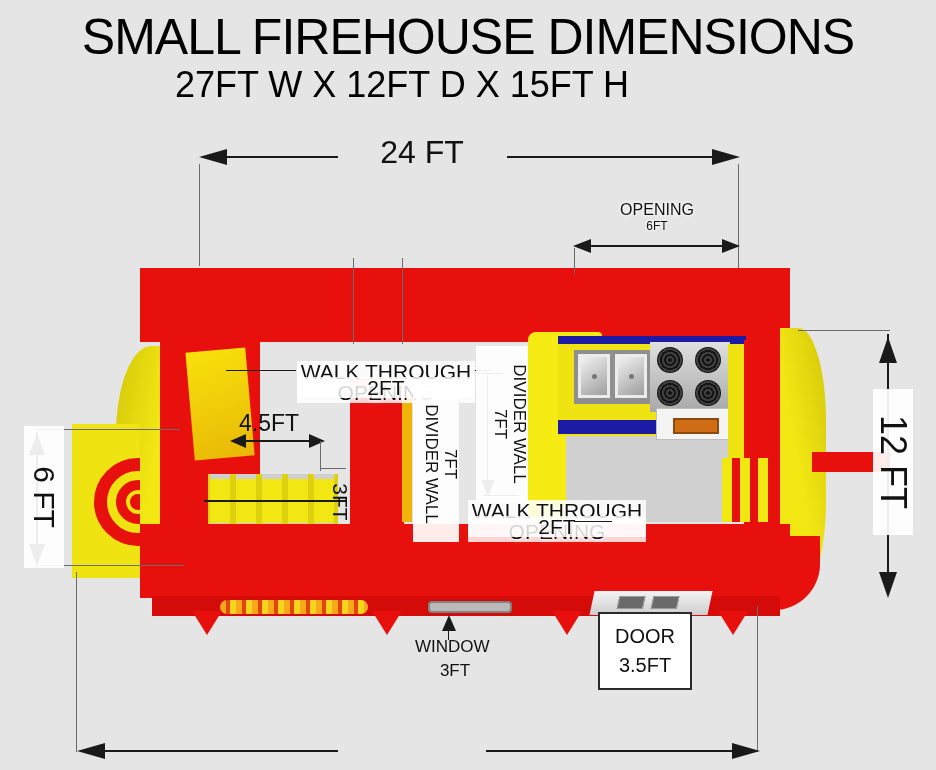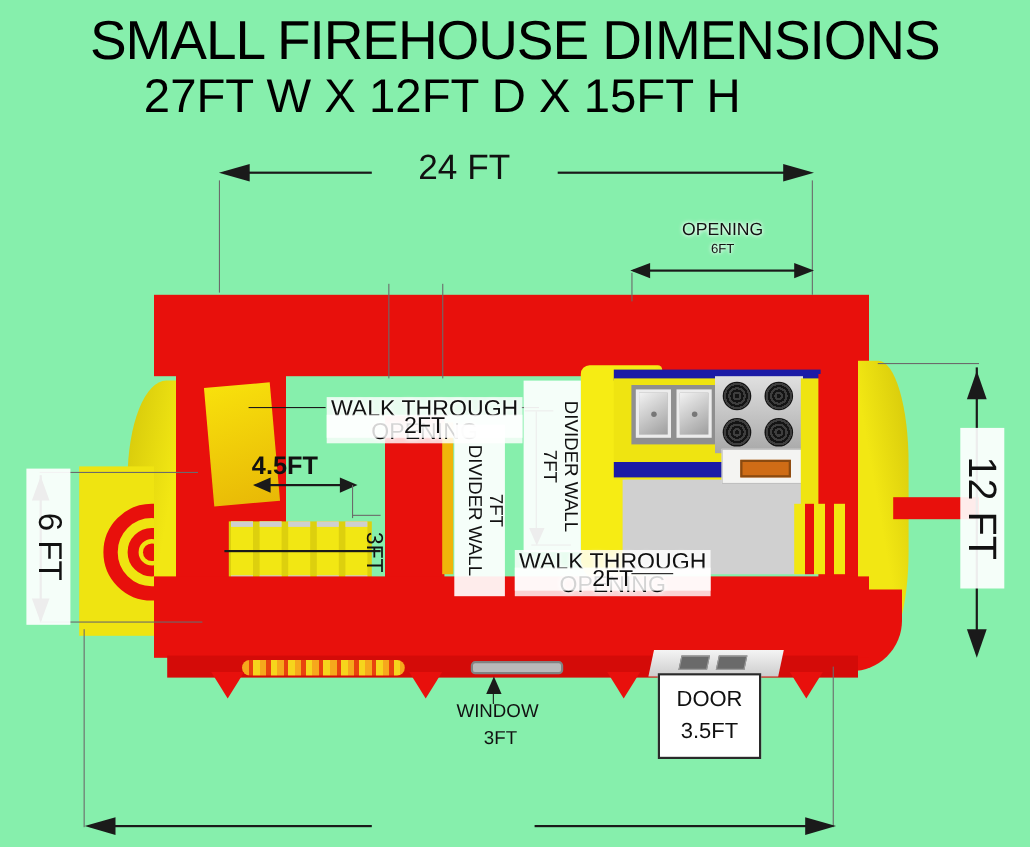--- a/index.html
+++ b/index.html
@@ -1,21 +1,21 @@
 <!DOCTYPE html>
 <html style="--red: #e8100c; --yellow: #efe411; --blue: #1b1ba6; --ink: #1a1a1a;"><head>
 <meta charset="utf-8">
 <style>
   html,body{margin:0;padding:0;background:#fff;}
-  #canvas{position:relative;width:936px;height:770px;background:#86efac;overflow:hidden;
+  #canvas{position:relative;width:936px;height:770px;background:#e5e5e5;overflow:hidden;
           font-family:"Liberation Sans", sans-serif;color:#111;}
   .abs{position:absolute;}
   
   .title{width:936px;text-align:center;font-size:50px;letter-spacing:-1px;font-weight:400;color:#000;}
-  .subtitle{width:804px;text-align:center;font-size:43px;letter-spacing:0;font-weight:400;color:#000;}
+  .subtitle{width:804px;text-align:center;font-size:36px;letter-spacing:0;font-weight:400;color:#000;}
   .dimbig{font-size:32px;text-align:center;color:#111;}
   .dimmed{font-size:23px;text-align:center;color:#111;}
   .lbl{font-size:21px;text-align:center;color:#111;line-height:1.0;
        background:rgba(255,255,255,.82);text-shadow:0 0 3px #fff,0 0 5px #fff;}
   .lbl17{font-size:17px;text-align:center;color:#111;line-height:1.1;}
   .rot{transform:rotate(90deg);transform-origin:center center;text-align:center;}
   .whitebg{background:rgba(255,255,255,.92);}
   
   .hline{background:#1a1a1a;height:2px;}
   .vline{background:#1a1a1a;width:2px;}
@@ -145,21 +145,21 @@
   <div class="abs tri" style="left:74px;top:743px;border-right:28px solid #1a1a1a;border-top-width:8px;border-bottom-width:8px;"></div>
   <div class="abs tri" style="left:732px;top:743px;border-left:28px solid #1a1a1a;border-top-width:8px;border-bottom-width:8px;"></div>
 
   <div class="abs thin" style="left:353px;top:258px;width:1px;height:86px;"></div>
   <div class="abs thin" style="left:402px;top:258px;width:1px;height:86px;"></div>
   <div class="abs thin" style="left:226px;top:370px;width:70px;height:1px;background:#1a1a1a;"></div>
   <div class="abs thin" style="left:474px;top:370px;width:16px;height:1px;background:#1a1a1a;"></div>
   <div class="abs lbl" style="left:297px;top:361px;width:178px;">WALK THROUGH OPENING</div>
   <div class="abs lbl" style="left:297px;top:377px;width:178px;">2FT</div>
 
-  <div class="abs dimmed" style="left:216px;top:410px;width:86px;font-weight:bold;">4.5FT</div>
+  <div class="abs dimmed" style="left:226px;top:410px;width:86px;">4.5FT</div>
   <div class="abs hline" style="left:232px;top:440px;width:88px;"></div>
   <div class="abs tri" style="left:227px;top:434px;border-right:16px solid #1a1a1a;border-top-width:7px;border-bottom-width:7px;"></div>
   <div class="abs tri" style="left:309px;top:434px;border-left:16px solid #1a1a1a;border-top-width:7px;border-bottom-width:7px;"></div>
   <div class="abs thin" style="left:320px;top:441px;width:1px;height:30px;"></div>
   <div class="abs thin" style="left:320px;top:468px;width:26px;height:1px;"></div>
 
   <div class="abs rot" style="left:270px;top:482px;width:140px;height:40px;font-size:21px;line-height:40px;">3FT</div>
 
   <div class="abs rot whitebg lbl17" style="left:358px;top:441px;width:156px;height:46px;">
     <div>7FT</div>

